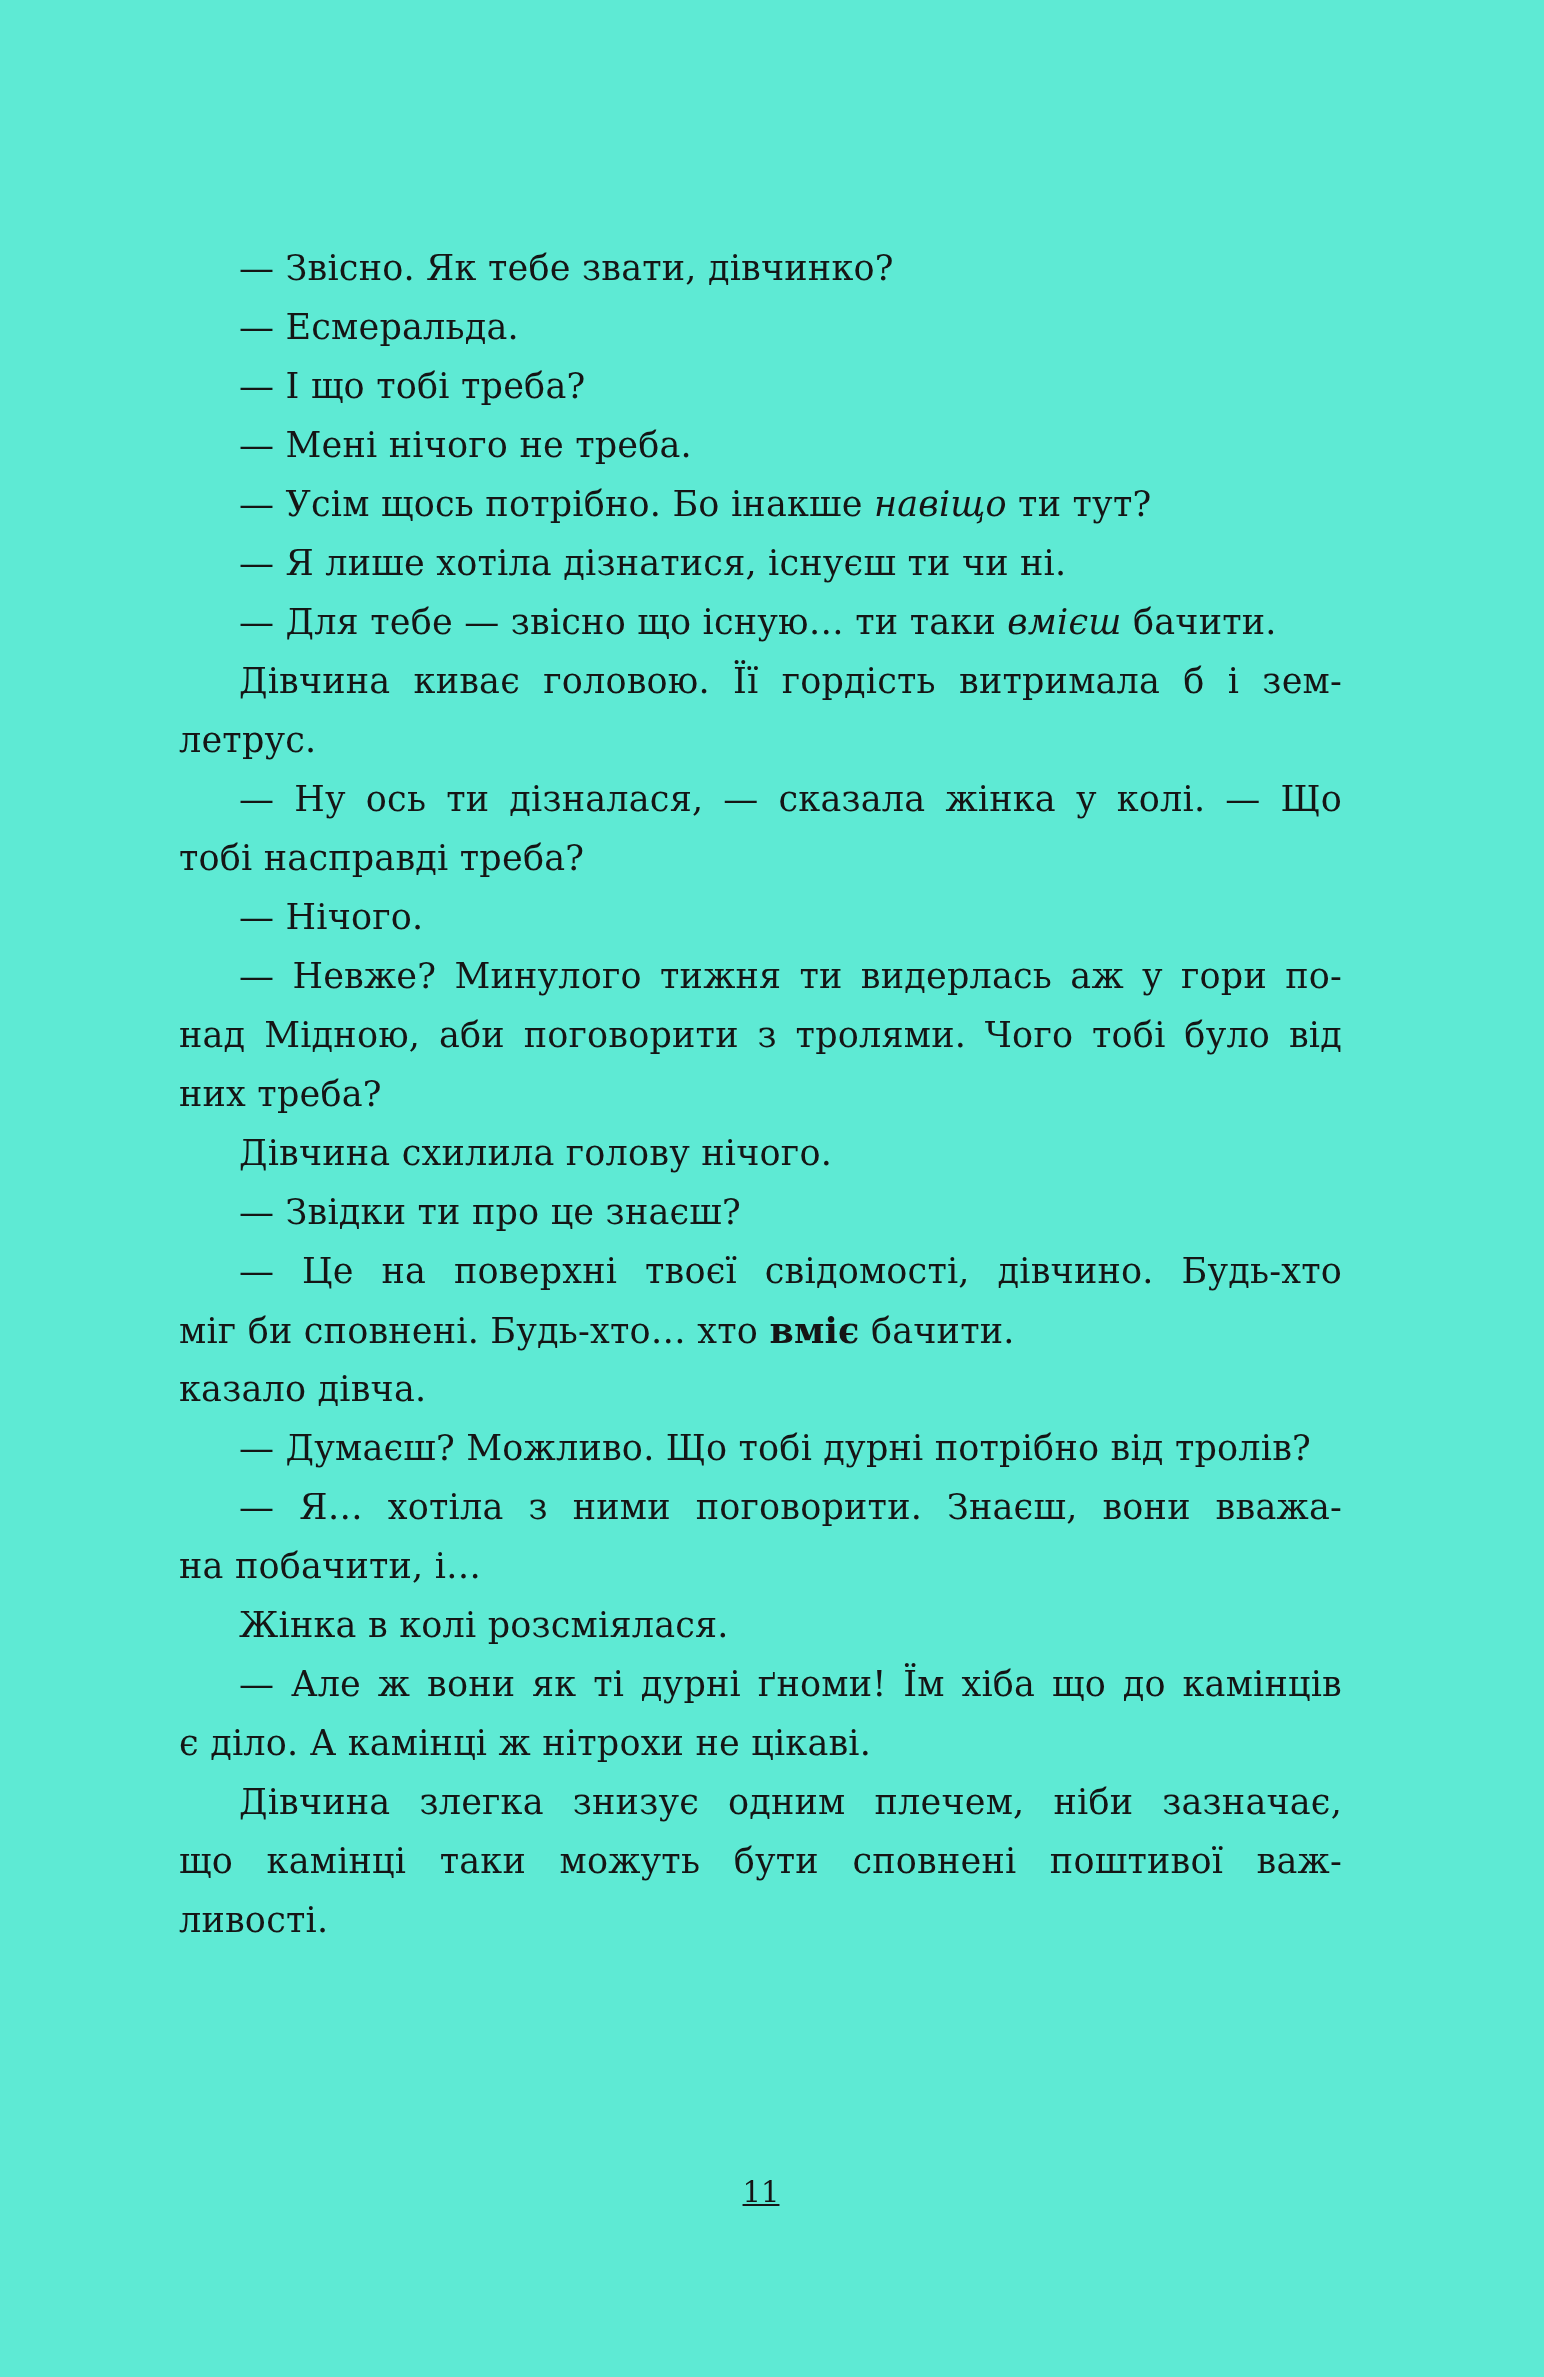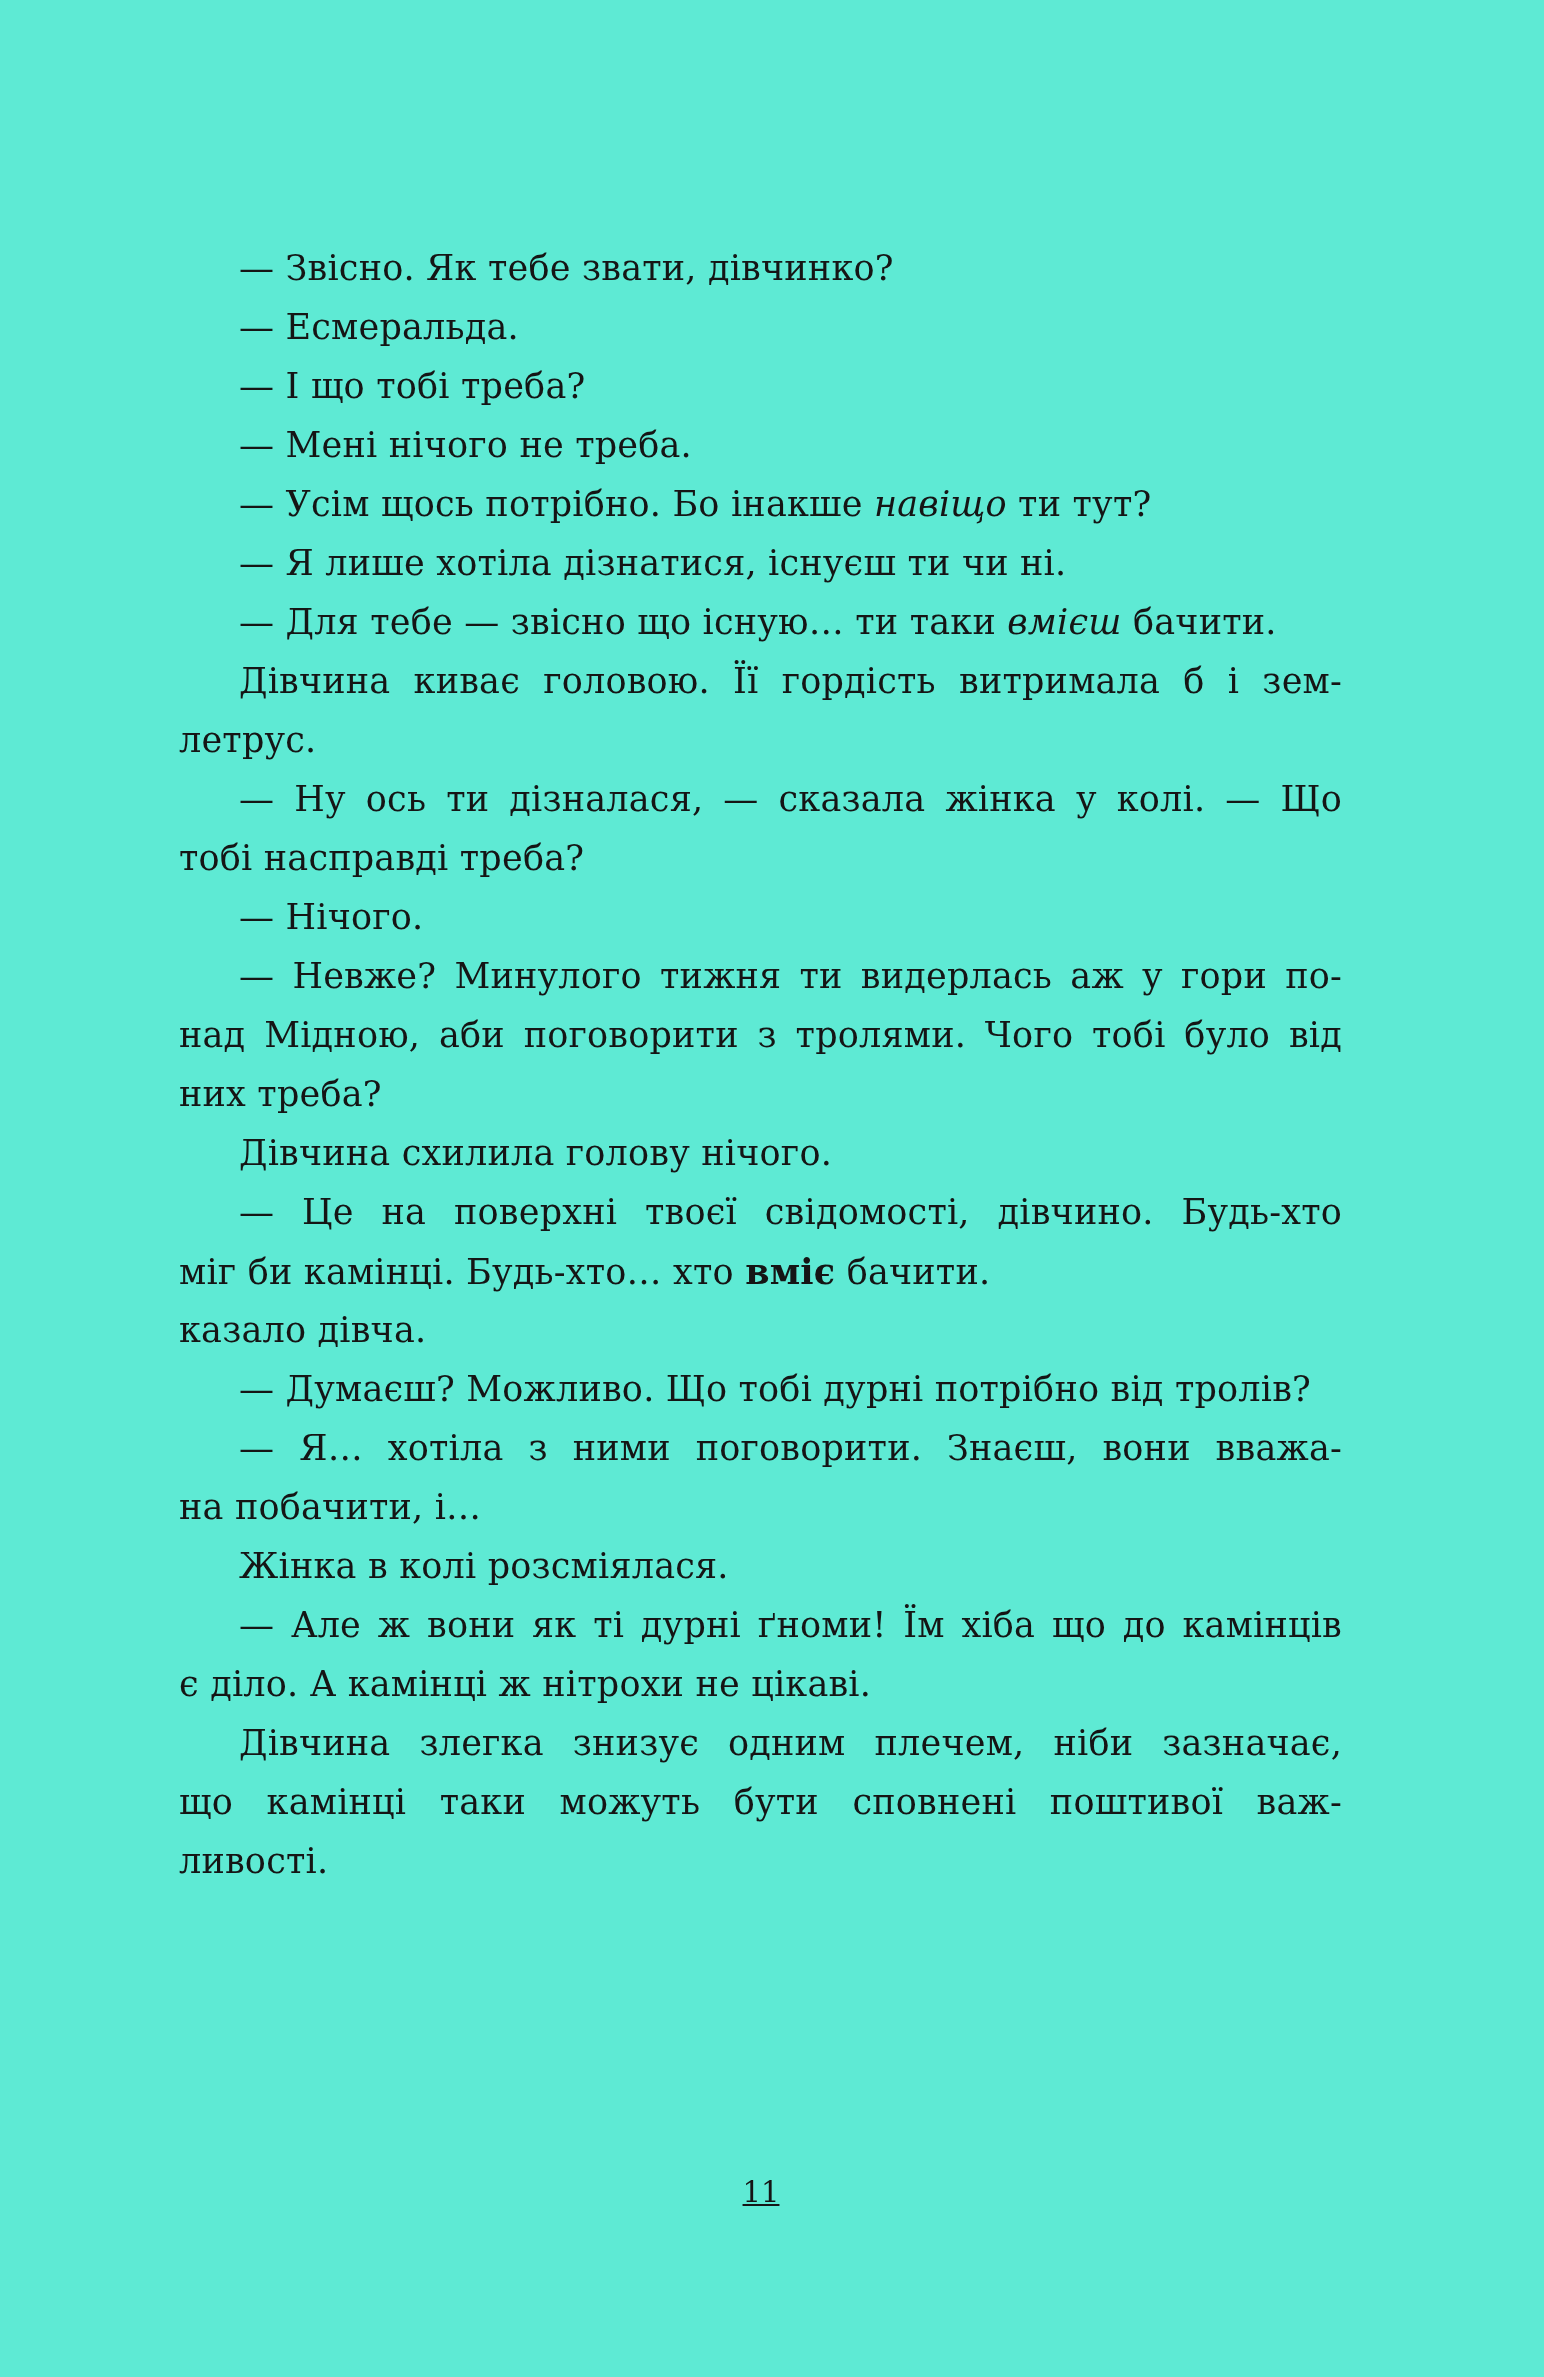--- a/index.html
+++ b/index.html
@@ -75,22 +75,23 @@
       <div class="line indent"><span>— Для тебе — звісно що існую… ти таки </span><em>вмієш</em><span> бачити.</span></div>
       <div class="line indent justify"><span>Дівчина киває головою. Її гордість витримала б і зем-</span></div>
       <div class="line"><span>летрус.</span></div>
       <div class="line indent justify"><span>— Ну ось ти дізналася, — сказала жінка у колі. — Що</span></div>
       <div class="line"><span>тобі насправді треба?</span></div>
       <div class="line indent"><span>— Нічого.</span></div>
       <div class="line indent justify"><span>— Невже? Минулого тижня ти видерлась аж у гори по-</span></div>
       <div class="line justify"><span>над Мідною, аби поговорити з тролями. Чого тобі було від</span></div>
       <div class="line"><span>них треба?</span></div>
       <div class="line indent"><span>Дівчина схилила голову нічого.</span></div>
+      <div class="line indent"><span>— Звідки ти про це знаєш?</span></div>
       <div class="line indent justify"><span>— Це на поверхні твоєї свідомості, дівчино. Будь-хто</span></div>
-      <div class="line"><span>міг би камінці. Будь-хто… хто </span><strong>вміє</strong><span> бачити.</span></div>
+      <div class="line"><span>міг би сповнені. Будь-хто… хто </span><strong>вміє</strong><span> бачити.</span></div>
       <div class="line"><span>казало дівча.</span></div>
       <div class="line indent"><span>— Думаєш? Можливо. Що тобі дурні потрібно від тролів?</span></div>
       <div class="line indent justify"><span>— Я… хотіла з ними поговорити. Знаєш, вони вважа-</span></div>
       <div class="line"><span>на побачити, і…</span></div>
       <div class="line indent"><span>Жінка в колі розсміялася.</span></div>
       <div class="line indent justify"><span>— Але ж вони як ті дурні ґноми! Їм хіба що до камінців</span></div>
       <div class="line"><span>є діло. А камінці ж нітрохи не цікаві.</span></div>
       <div class="line indent justify"><span>Дівчина злегка знизує одним плечем, ніби зазначає,</span></div>
       <div class="line justify"><span>що камінці таки можуть бути сповнені поштивої важ-</span></div>
       <div class="line"><span>ливості.</span></div>

